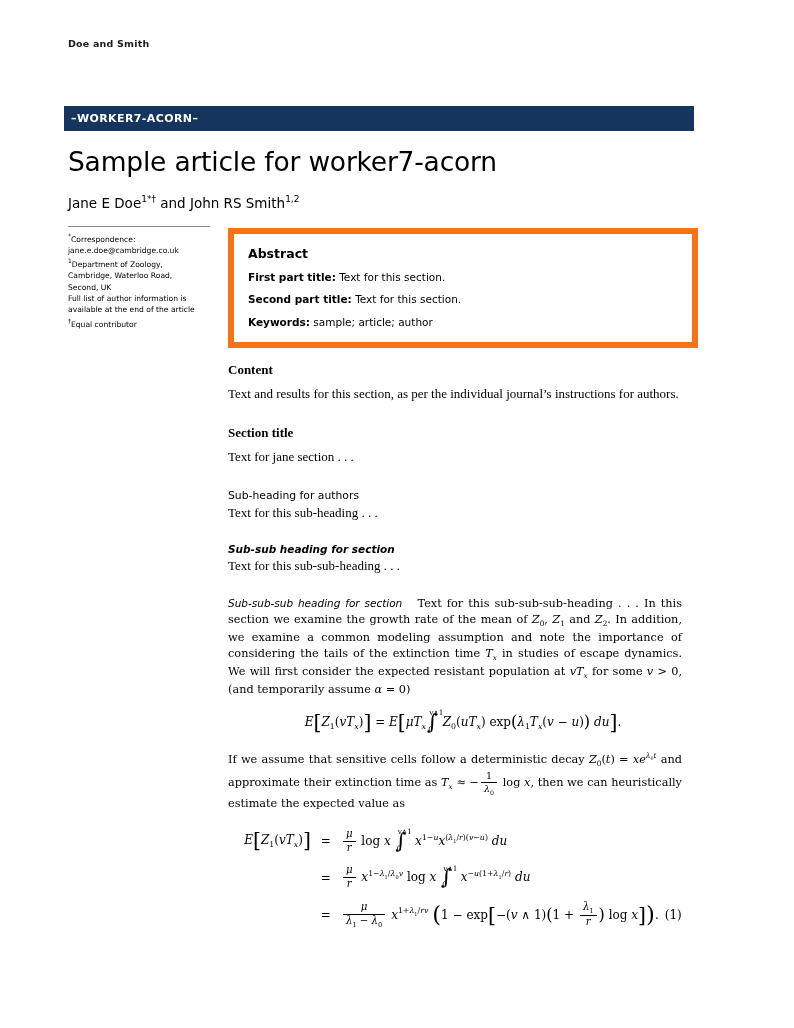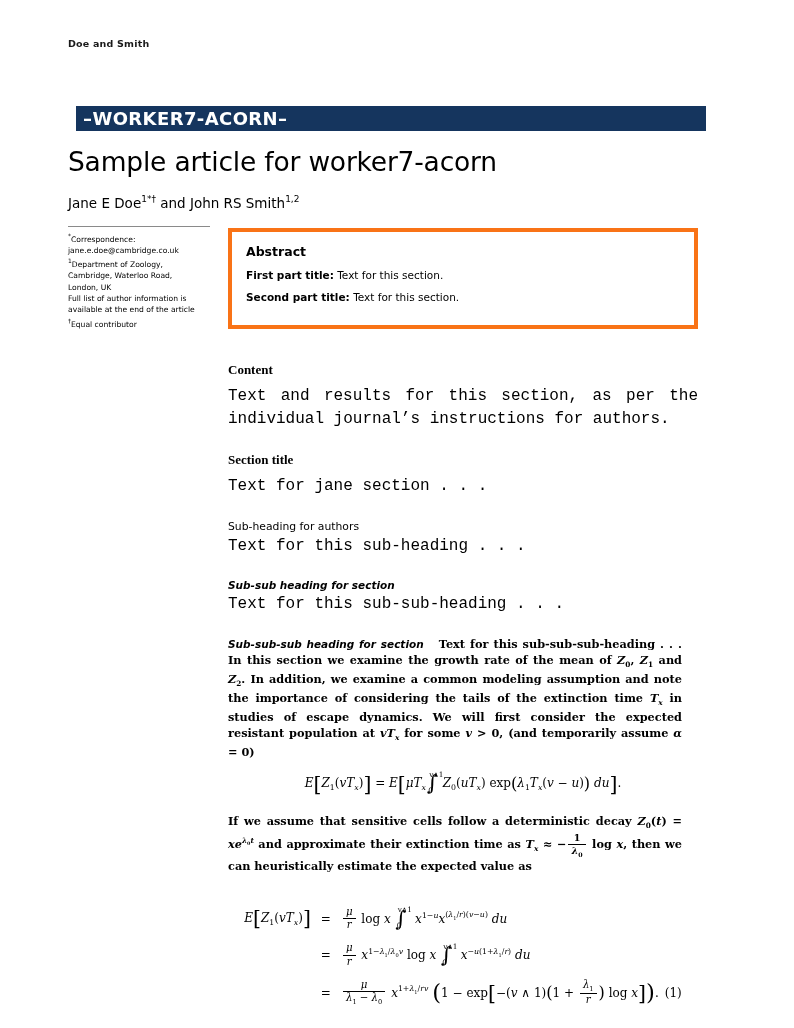--- a/index.html
+++ b/index.html
@@ -28,27 +28,27 @@
     left: 68px;
     font-family: "DejaVu Sans", sans-serif;
     font-size: 9.5px;
     font-weight: bold;
     color: #1a1a1a;
     letter-spacing: 0.2px;
   }
   .journal-bar {
     position: absolute;
     top: 106px;
-    left: 76px;
+    left: 64px;
     width: 630px;
     height: 25px;
     background: #15355e;
     color: #ffffff;
     font-family: "DejaVu Sans", sans-serif;
-    font-size: 18px;
+    font-size: 11px;
     font-weight: bold;
     letter-spacing: 0.4px;
     display: flex;
     align-items: center;
     padding-left: 7px;
     box-sizing: border-box;
   }
   .title {
     position: absolute;
     top: 146px;
@@ -88,21 +88,21 @@
   .corresp-block .line { display: block; }
   .corresp-block sup {
     font-size: 6px;
     vertical-align: super;
   }
   .abstract-box {
     position: absolute;
     top: 228px;
     left: 228px;
     width: 470px;
-    border: 4px solid #f97316;
+    border: 6px solid #f97316;
     box-sizing: border-box;
     padding: 12px 14px 14px 14px;
     font-family: "DejaVu Sans", sans-serif;
   }
   .abstract-title {
     font-size: 12.5px;
     font-weight: bold;
     margin-bottom: 9px;
   }
   .abstract-row {
@@ -134,48 +134,47 @@
     font-weight: normal;
     margin: 22px 0 2px 0;
   }
   h4.subsub {
     font-family: "DejaVu Sans", sans-serif;
     font-size: 10.5px;
     font-style: italic;
     margin: 21px 0 2px 0;
   }
   p.body {
-    font-family: Liberation Mono, monospace;
-    font-size: 16px;
+    font-family: Liberation Serif, serif;
+    font-size: 13px;
     line-height: 1.42;
     margin: 0 0 2px 0;
     text-align: justify;
   }
   p.para {
     font-family: "DejaVu Serif", serif;
     font-size: 11.3px;
     line-height: 1.45;
     margin: 20px 16px 0 0;
     text-align: justify;
-    font-weight: bold;
   }
   .runin {
     font-style: italic;
     font-family: "DejaVu Sans", sans-serif;
     font-size: 10.5px;
   }
   .mathvar { font-family: "DejaVu Serif", serif; font-style: italic; }
   .eq-block {
     margin: 16px 0 0 0;
     text-align: center;
     font-family: "DejaVu Serif", serif;
     font-size: 12px;
   }
   .eq-align {
-    margin: 26px 0 0 0;
+    margin: 10px 0 0 0;
     display: flex;
     justify-content: center;
     font-family: "DejaVu Serif", serif;
     font-size: 12px;
     align-items: center;
   }
   .eq-align table { border-collapse: collapse; }
   .eq-align td { padding: 5px 3px; vertical-align: middle; }
   .eq-align td.lhs { text-align: right; }
   .eq-align td.rel { text-align: center; padding: 0 7px; }
@@ -231,35 +230,39 @@
 
   <div class="authors">
     <span>Jane E Doe</span><sup>1*†</sup><span> and John RS Smith</span><sup>1,2</sup>
   </div>
 
   <div class="corresp-block">
     <span class="line"><sup>*</sup><span>Correspondence:</span></span>
     <span class="line">jane.e.doe@cambridge.co.uk</span>
     <span class="line"><sup>1</sup><span>Department of Zoology,</span></span>
     <span class="line">Cambridge, Waterloo Road,</span>
-    <span class="line">London, UK</span>
+    <span class="line">Second, UK</span>
     <span class="line">Full list of author information is</span>
     <span class="line">available at the end of the article</span>
     <span class="line"><sup>†</sup><span>Equal contributor</span></span>
   </div>
 
   <div class="abstract-box">
     <div class="abstract-title">Abstract</div>
     <div class="abstract-row">
       <b>First part title:</b>
       <span>Text for this section.</span>
     </div>
     <div class="abstract-row">
       <b>Second part title:</b>
       <span>Text for this section.</span>
+    </div>
+    <div class="abstract-keywords">
+      <b>Keywords:</b>
+      <span>sample; article; author</span>
     </div>
   </div>
 
   <div class="body-col">
 
     <h2 class="sec">Content</h2>
     <p class="body">Text and results for this section, as per the individual journal’s instructions for authors.</p>
 
     <h2 class="sec spaced">Section title</h2>
     <p class="body">Text for jane section . . .</p>

